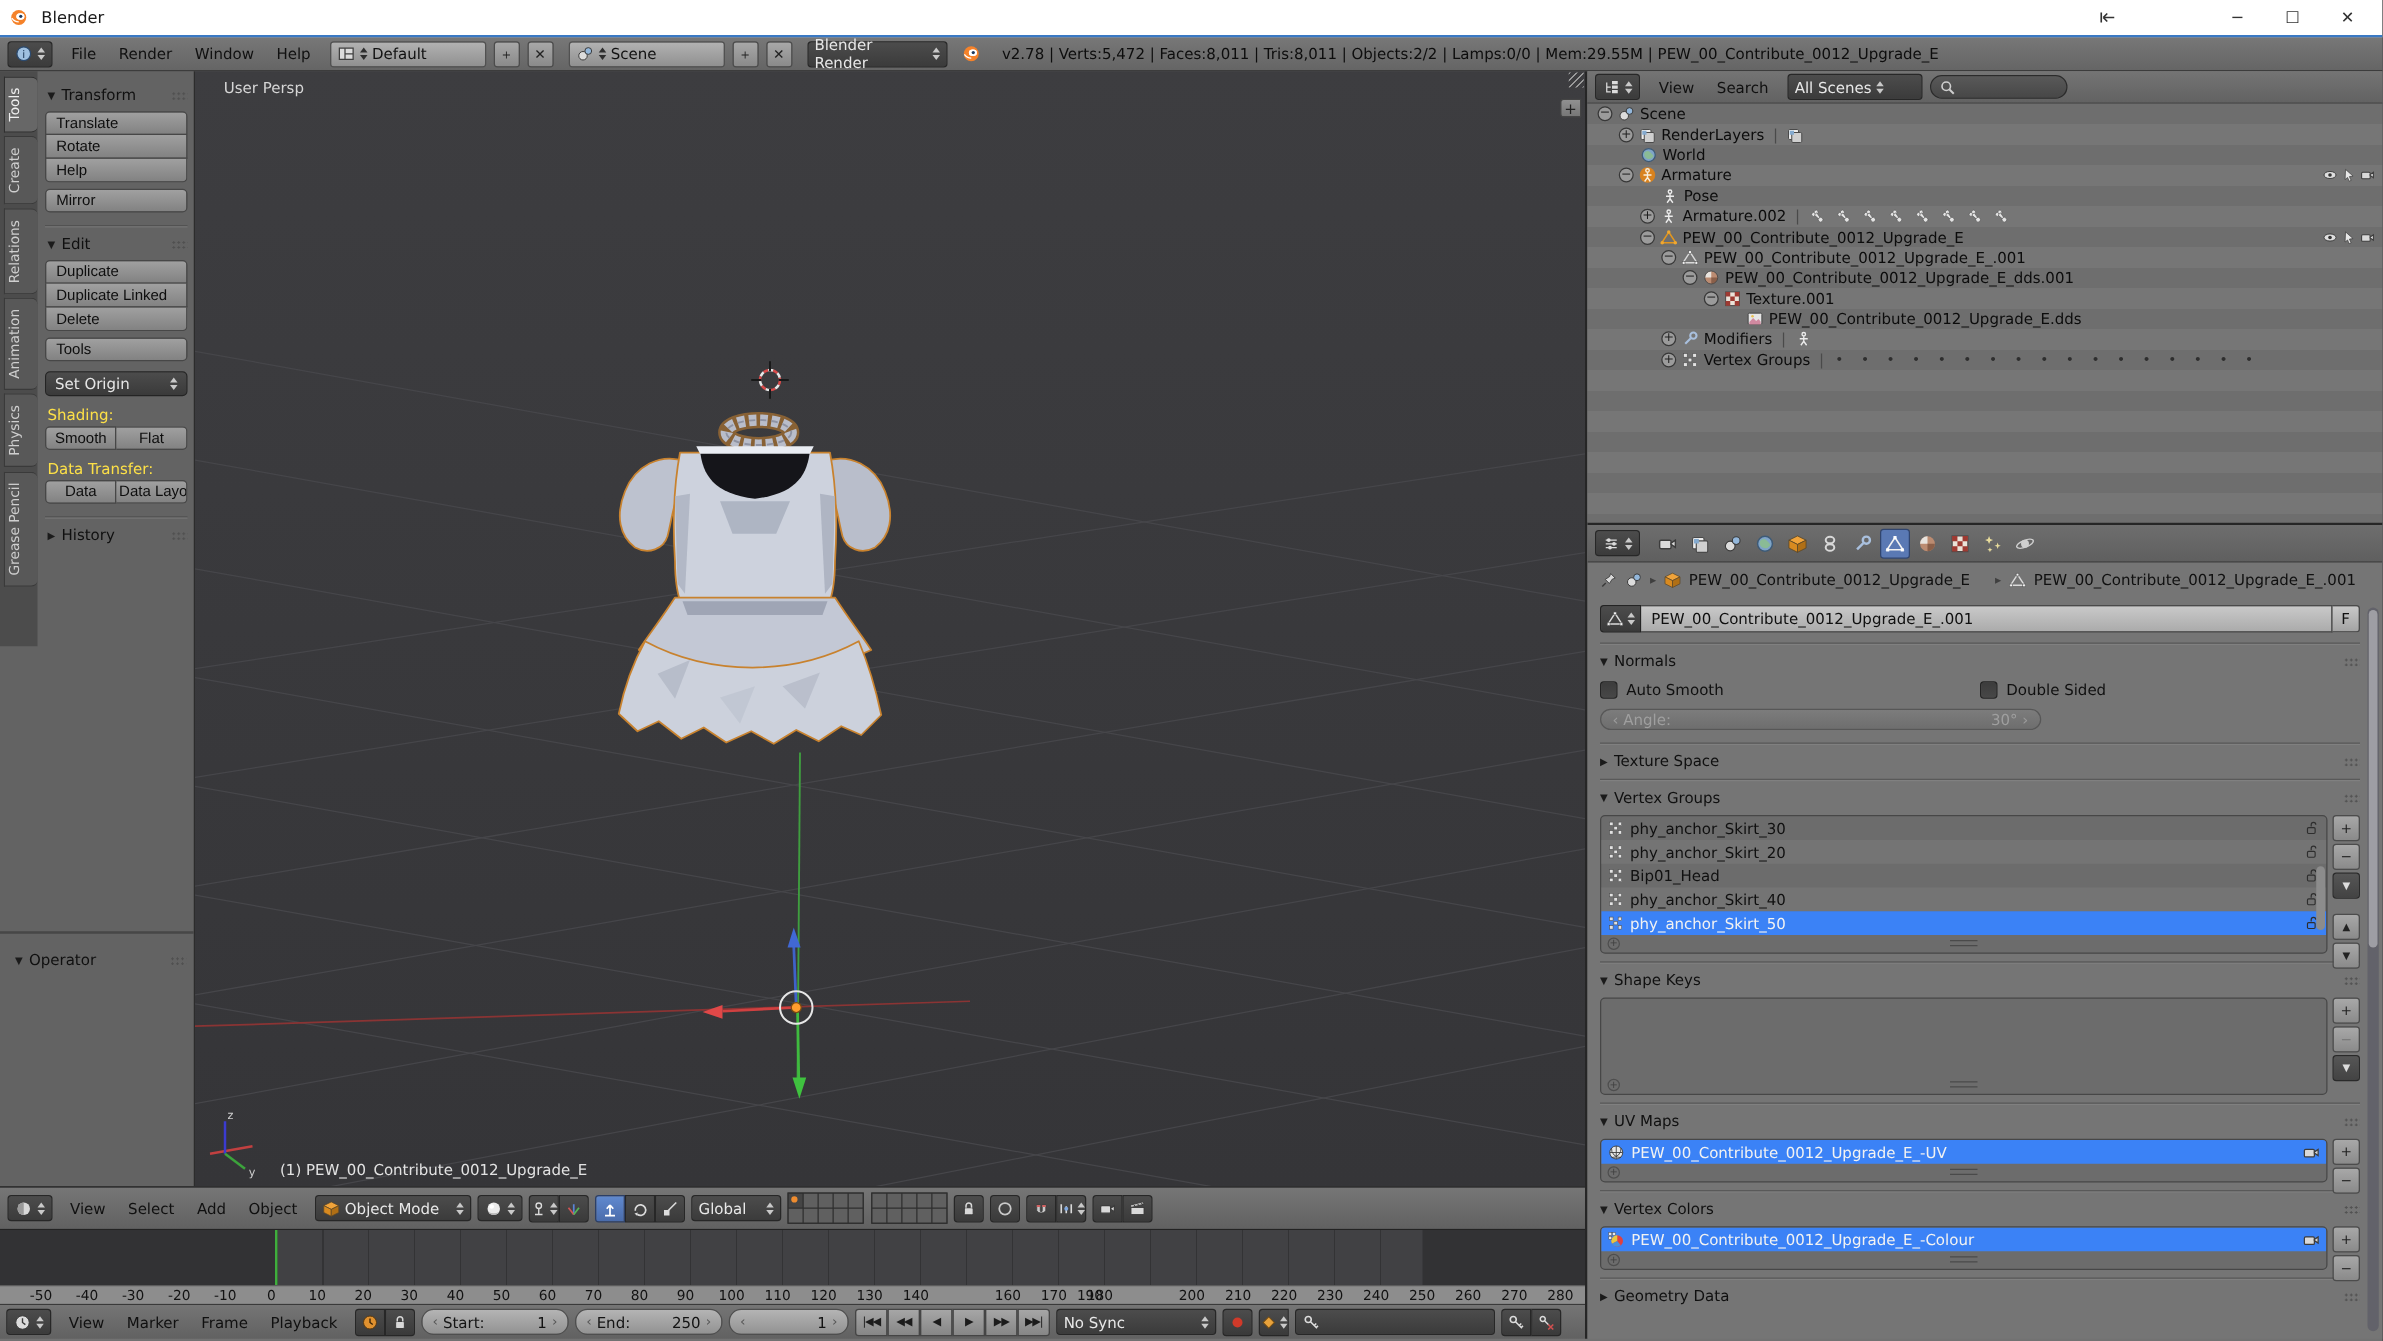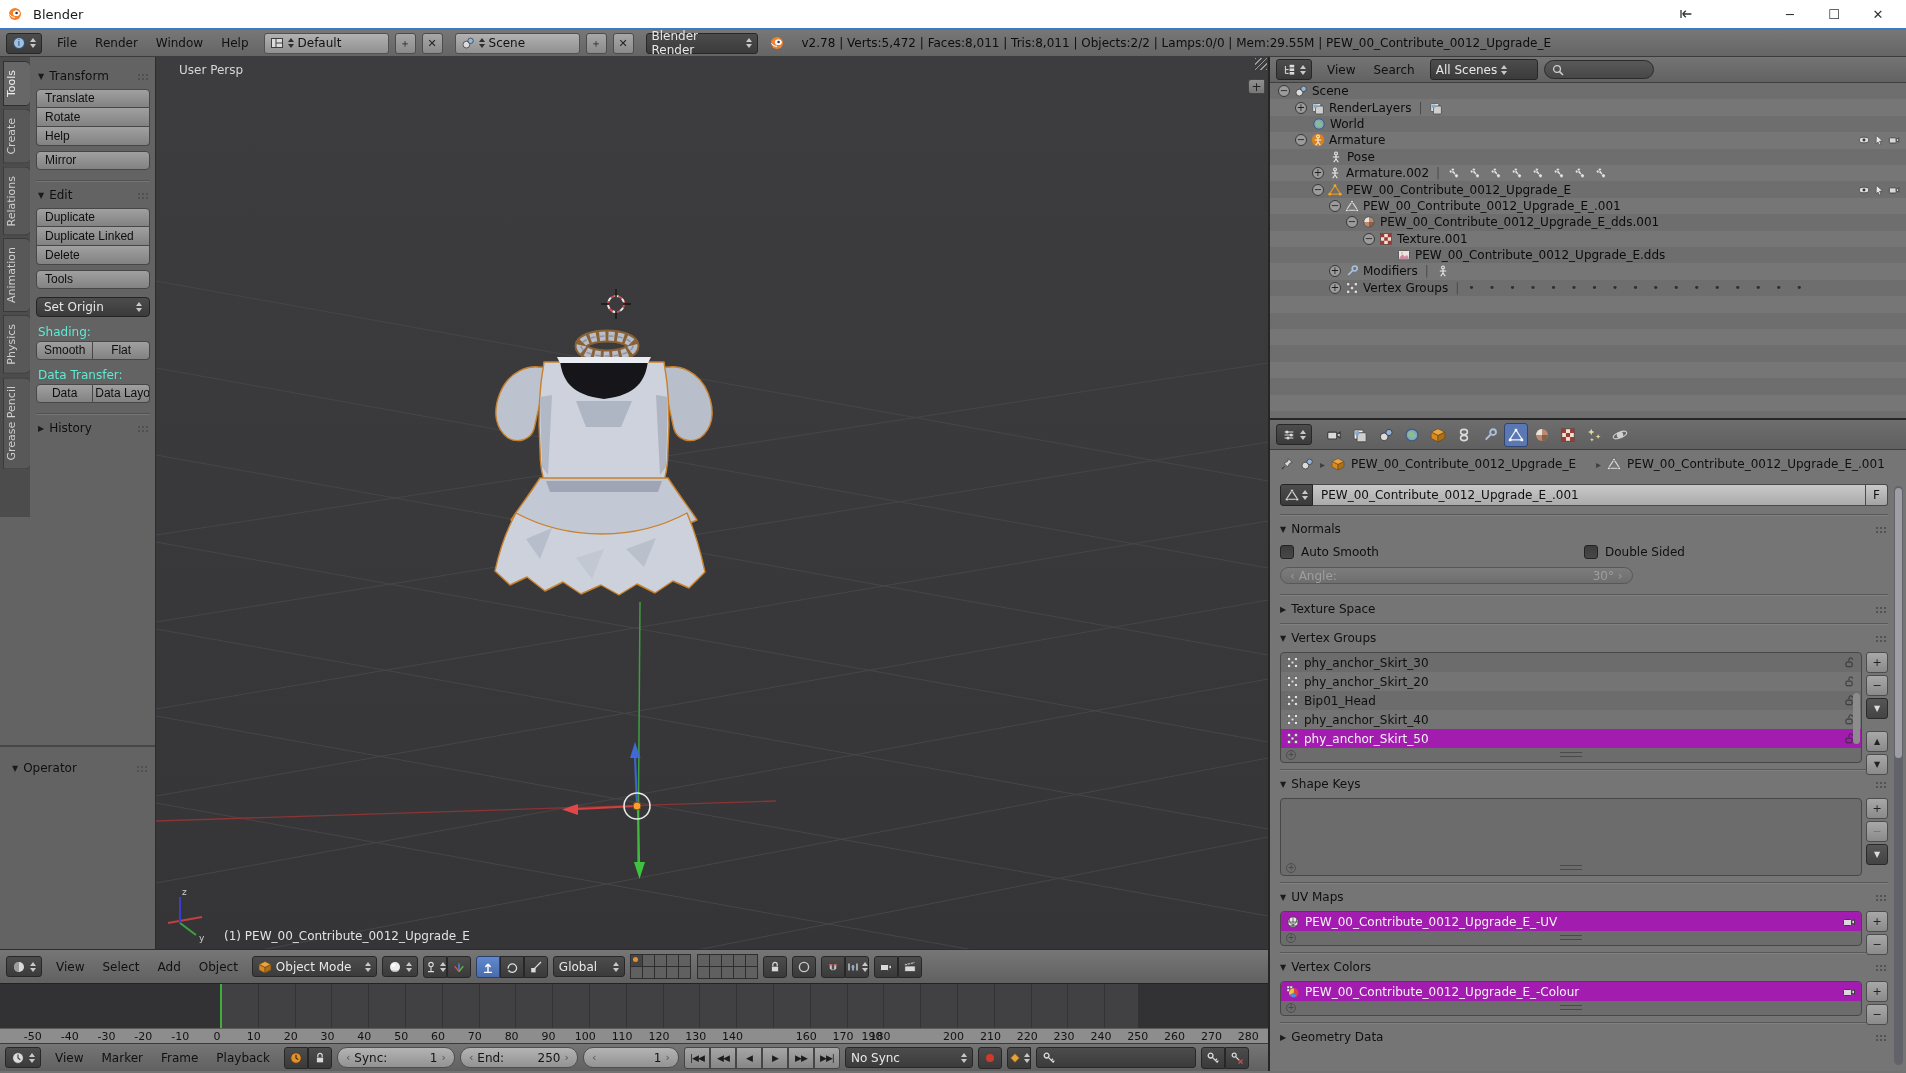--- a/index.html
+++ b/index.html
@@ -54,21 +54,21 @@
 .dragdots{margin-left:auto;width:13px;height:7px;background:radial-gradient(#4e4e4e 1px,transparent 1.1px);background-size:4px 4px;opacity:.9}
 .sbtn{display:block;width:100%;height:19px;line-height:17px;background:linear-gradient(#a0a0a0,#828282);border:1px solid #474747;color:#0e0e0e;text-align:left;padding:0 8px;font-size:12px;white-space:nowrap;overflow:hidden}
 .stack .sbtn{border-radius:0;border-top-width:0}
 .stack .sbtn:first-child{border-radius:4px 4px 0 0;border-top-width:1px}
 .stack .sbtn:last-child{border-radius:0 0 4px 4px}
 .solo-btn{border-radius:4px;margin-top:5px}
 .btnrow{display:flex;margin-top:2px}
 .btnrow .sbtn{text-align:center;padding:0 2px}
 .btnrow .sbtn:first-child{border-radius:4px 0 0 4px}
 .btnrow .sbtn:last-child{border-radius:0 4px 4px 0;border-left-width:0}
-.shelflabel{color:#5eead4;margin:8px 0 2px 2px}
+.shelflabel{color:#fde047;margin:8px 0 2px 2px}
 .shelfdiv{border-top:1px solid #525252;border-bottom:1px solid #757575;margin:10px 0 2px}
 .setorigin{margin-top:8px;width:100%;height:20px;background:linear-gradient(#4c4c4c,#3a3a3a);border:1px solid #242424;border-radius:4px;color:#e6e6e6;display:flex;align-items:center;padding:0 7px}
 .operatorpanel{position:absolute;left:0;right:0;top:688px;border-top:2px solid #474747;padding:8px 6px 0 10px}
 
 .timeline{height:88px;display:flex;flex-direction:column;border-top:1px solid #232323}
 .tstrip{position:relative;height:44px;background:#323234;overflow:hidden}
 .trange{position:absolute;top:0;bottom:0;left:221px;width:917px;background:#414144;background-image:repeating-linear-gradient(90deg,rgba(0,0,0,.22) 0 1px,transparent 1px 36.8px)}
 .playhead{position:absolute;top:0;bottom:0;left:220px;width:2px;background:#3fae3c}
 .truler{position:relative;height:15px;background:#8d8d8d;border-top:1px solid #5c5c5c;overflow:hidden}
 .tick{position:absolute;top:1px;transform:translateX(-50%);font-size:11px;color:#121212}
@@ -105,21 +105,21 @@
 .sect{border-top:1px solid #595959;box-shadow:0 1px 0 #808080 inset}
 .sect .phead{margin:4px 0 4px 0;height:20px}
 .checkrow{display:flex;margin:6px 0 8px}
 .checkitem{display:flex;align-items:center;gap:7px;width:50%;color:#101010}
 .cbox{width:14px;height:14px;background:linear-gradient(#3c3c3c,#474747);border:1px solid #232323;border-radius:3px}
 .slider{height:17px;border-radius:9px;background:linear-gradient(#7c7c7c,#6e6e6e);border:1px solid #575757;display:flex;align-items:center;justify-content:space-between;padding:0 9px;color:#9f9f9f;margin:0 0 10px;width:58%}
 .listwrap{position:relative;margin:2px 0 6px;padding-right:26px}
 .uilist{background:#6c6c6c;border:1px solid #474747;border-radius:4px;overflow:hidden;position:relative}
 .lrow{height:19px;display:flex;align-items:center;padding:0 5px;color:#101010;gap:5px}
 .lrow:nth-child(odd){background:#747474}
-.lrow.sel{background:#a21caf;color:#f2f2f2}
+.lrow.sel{background:#3b82f6;color:#f2f2f2}
 .lrow .rt{margin-left:auto;display:flex;gap:3px;align-items:center}
 .listfoot{height:14px;display:flex;align-items:center;padding:0 5px;position:relative}
 .filtplus{width:10px;height:10px;border:1px solid #4e4e4e;border-radius:50%;color:#3f3f3f;font-size:8px;line-height:8px;text-align:center}
 .grip{position:absolute;left:50%;top:4px;width:22px;height:5px;border-top:1.5px solid #4a4a4a;border-bottom:1.5px solid #4a4a4a;transform:translateX(-50%)}
 .sidecol{position:absolute;right:0;top:0;width:22px;display:flex;flex-direction:column;gap:2px}
 .sidecol .sqbtn{width:22px;height:21px}
 .sidecol .gap{height:8px}
 .sqbtn.dark{background:linear-gradient(#565656,#434343);color:#ddd;border-color:#2a2a2a}
 .vscroll{position:absolute;right:1px;top:40px;bottom:18px;width:7px;background:#8c8c8c;border-radius:4px}
 .emptylist{height:62px}
@@ -648,21 +648,21 @@
               <span id="ic-lock2">
                 <svg width="14" height="14" viewBox="0 0 14 14">
                   <rect x="3.5" y="6.2" width="7" height="5.6" rx="1" fill="#d8d8d8" stroke="#333" stroke-width=".7"></rect>
                   <path d="M4.8 6.2 V4.6 a2.2 2.2 0 0 1 4.4 0 V6.2" fill="none" stroke="#d8d8d8" stroke-width="1.2"></path>
                 </svg>
               </span>
             </span>
         </span>
         <span class="numfield" style="width:118px">
             <span class="arr">‹</span>
-            <span>Sync:</span>
+            <span>Start:</span>
             <span style="margin-left:auto">1</span>
             <span class="arr">›</span>
           </span>
         <span class="numfield" style="width:118px">
             <span class="arr">‹</span>
             <span>End:</span>
             <span style="margin-left:auto">250</span>
             <span class="arr">›</span>
           </span>
         <span class="numfield" style="width:96px">

